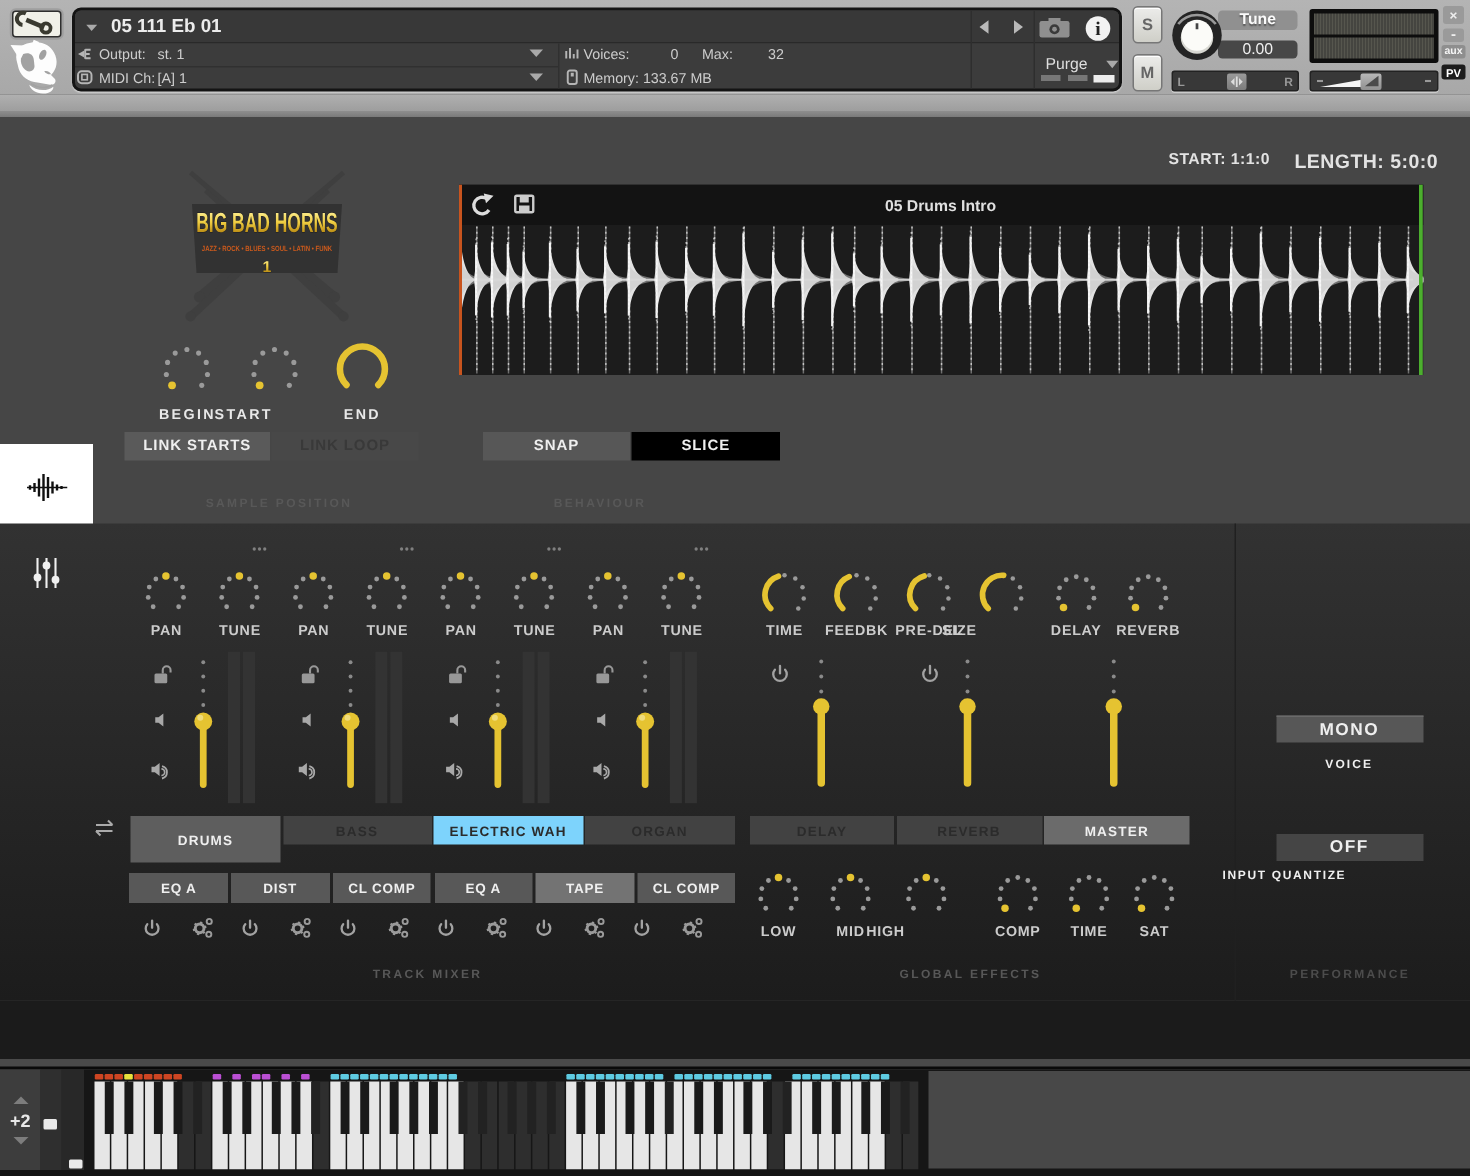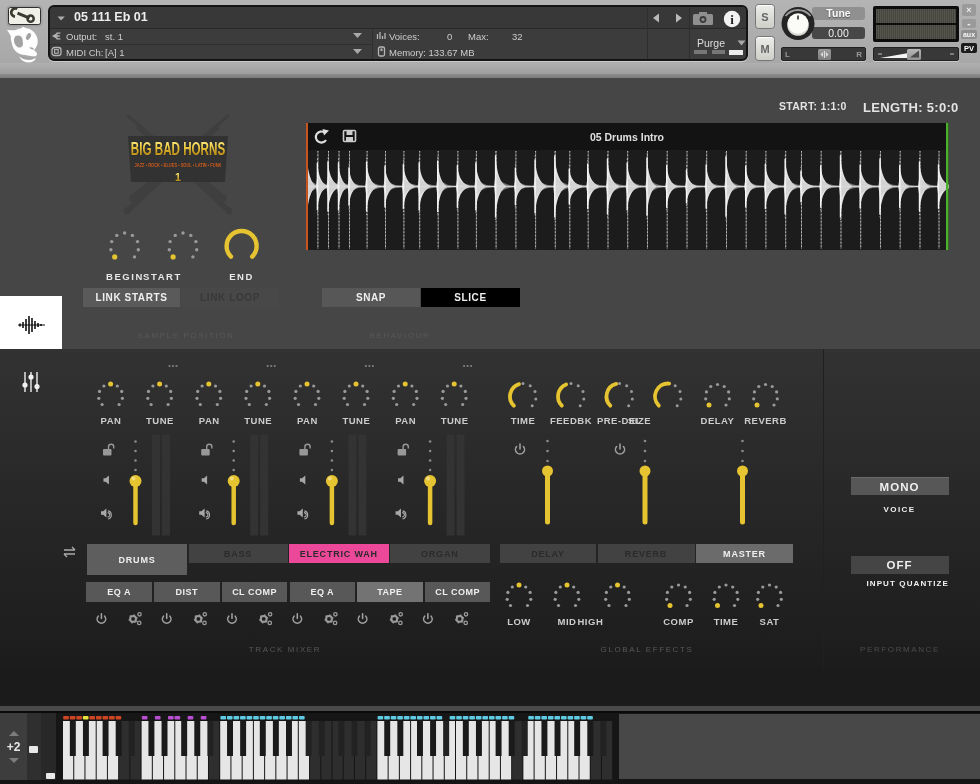--- a/index.html
+++ b/index.html
@@ -1,16 +1,16 @@
 <!DOCTYPE html>
 <html><head><meta charset="utf-8"><style>
 *{margin:0;padding:0;box-sizing:border-box}
 html,body{width:980px;height:784px;overflow:hidden;background:#464646;font-family:"Liberation Sans",sans-serif;position:relative}
 .abs{position:absolute}
-.seclbl{position:absolute;font-weight:normal;font-size:8px;letter-spacing:1.6px;color:#585858}
+.seclbl{position:absolute;font-weight:bold;font-size:8px;letter-spacing:1.6px;color:#585858}
 .btn{position:absolute;display:flex;align-items:center;justify-content:center;font-weight:bold;font-size:9.5px;color:#efefef;letter-spacing:0.6px}
 </style></head><body>
 
 <div class="abs" style="left:0;top:0;width:980px;height:63px;background:linear-gradient(#b4b4b4,#a8a8a8)"></div>
 <div class="abs" style="left:0;top:63px;width:980px;height:12px;background:linear-gradient(#b0b0b0,#9c9c9c)"></div>
 <div class="abs" style="left:0;top:74px;width:980px;height:4px;background:linear-gradient(#8e8e8e,#7a7a7a)"></div>
 <div class="abs" style="left:7.5px;top:6.5px;width:33px;height:18px;background:#f0f0e8;border:1.6px solid #2e2e2e;border-radius:2.5px;box-shadow:0 0 0 1.5px #9f9f9f"></div>
 <svg class="abs" style="left:7.5px;top:6.5px" width="33" height="18" viewBox="0 0 33 18">
 <g fill="none" stroke="#3a3a30">
 <line x1="9.5" y1="6.2" x2="21.5" y2="11.2" stroke-width="3"></line>
@@ -827,38 +827,38 @@
 <div class="abs" style="left:677.5px;top:415px;width:80px;text-align:center;font-size:9.5px;font-weight:bold;color:#cccccc;letter-spacing:0.5px">DELAY</div>
 <div class="abs" style="left:725.5px;top:415px;width:80px;text-align:center;font-size:9.5px;font-weight:bold;color:#cccccc;letter-spacing:0.5px">REVERB</div>
 <div class="abs" style="left:479px;top:616px;width:80px;text-align:center;font-size:9.5px;font-weight:bold;color:#cccccc;letter-spacing:0.5px">LOW</div>
 <div class="abs" style="left:527px;top:616px;width:80px;text-align:center;font-size:9.5px;font-weight:bold;color:#cccccc;letter-spacing:0.5px">MID</div>
 <div class="abs" style="left:577.5px;top:616px;width:80px;font-size:9.5px;font-weight:bold;color:#cccccc;letter-spacing:0.5px">HIGH</div>
 <div class="abs" style="left:638.5px;top:616px;width:80px;text-align:center;font-size:9.5px;font-weight:bold;color:#cccccc;letter-spacing:0.5px">COMP</div>
 <div class="abs" style="left:686px;top:616px;width:80px;text-align:center;font-size:9.5px;font-weight:bold;color:#cccccc;letter-spacing:0.5px">TIME</div>
 <div class="abs" style="left:729.5px;top:616px;width:80px;text-align:center;font-size:9.5px;font-weight:bold;color:#cccccc;letter-spacing:0.5px">SAT</div>
 <div class="btn" style="left:87px;top:544px;width:100px;height:31px;background:#5e5e5e;font-size:9px;letter-spacing:0.8px">DRUMS</div>
 <div class="btn" style="left:188.5px;top:544px;width:99px;height:19px;background:#424242;font-size:9px;letter-spacing:0.8px;color:#2b2b2b">BASS</div>
-<div class="btn" style="left:289px;top:544px;width:99.5px;height:19px;background:#ec4899;font-size:9px;letter-spacing:0.8px;color:#2b2b2b">ELECTRIC WAH</div>
+<div class="btn" style="left:289px;top:544px;width:99.5px;height:19px;background:#7dd3fc;font-size:9px;letter-spacing:0.8px;color:#2b2b2b">ELECTRIC WAH</div>
 <div class="btn" style="left:390px;top:544px;width:99.5px;height:19px;background:#424242;font-size:9px;letter-spacing:0.8px;color:#2b2b2b">ORGAN</div>
 <div class="btn" style="left:500px;top:544px;width:96px;height:19px;background:#424242;font-size:9px;letter-spacing:0.8px;color:#2b2b2b">DELAY</div>
 <div class="btn" style="left:597.5px;top:544px;width:97px;height:19px;background:#424242;font-size:9px;letter-spacing:0.8px;color:#2b2b2b">REVERB</div>
 <div class="btn" style="left:696px;top:544px;width:97px;height:19px;background:#6b6b6b;font-size:9px;letter-spacing:0.8px">MASTER</div>
 <div class="btn" style="left:86.4px;top:581.5px;width:65.5px;height:20px;background:#585858;font-size:9px;letter-spacing:0.5px">EQ A</div>
 <div class="btn" style="left:154.1px;top:581.5px;width:65.5px;height:20px;background:#585858;font-size:9px;letter-spacing:0.5px">DIST</div>
 <div class="btn" style="left:221.8px;top:581.5px;width:65.5px;height:20px;background:#585858;font-size:9px;letter-spacing:0.5px">CL COMP</div>
 <div class="btn" style="left:289.5px;top:581.5px;width:65.5px;height:20px;background:#585858;font-size:9px;letter-spacing:0.5px">EQ A</div>
 <div class="btn" style="left:357.2px;top:581.5px;width:65.5px;height:20px;background:#737373;font-size:9px;letter-spacing:0.5px">TAPE</div>
 <div class="btn" style="left:424.9px;top:581.5px;width:65.5px;height:20px;background:#585858;font-size:9px;letter-spacing:0.5px">CL COMP</div>
 <div class="seclbl" style="left:195px;top:645px;width:180px;text-align:center">TRACK MIXER</div>
 <div class="seclbl" style="left:557px;top:645px;width:180px;text-align:center">GLOBAL EFFECTS</div>
 <div class="seclbl" style="left:810px;top:645px;width:180px;text-align:center;color:#4c4c4c">PERFORMANCE</div>
 <div class="btn" style="left:850.5px;top:477px;width:98px;height:18px;background:#575757;font-size:11.5px;letter-spacing:1px;border-top:1px solid #6a6a6a">MONO</div>
 <div class="abs" style="left:850px;top:505px;width:99px;text-align:center;font-size:8px;font-weight:bold;color:#f0f0f0;letter-spacing:1.4px">VOICE</div>
 <div class="btn" style="left:850.5px;top:555.5px;width:98px;height:18px;background:#454545;font-size:11.5px;letter-spacing:1px">OFF</div>
-<div class="abs" style="left:850px;top:579px;width:99px;text-align:right;font-size:8px;font-weight:bold;color:#f0f0f0;letter-spacing:1.1px">INPUT QUANTIZE</div>
+<div class="abs" style="left:815px;top:579px;width:99px;text-align:left;font-size:8px;font-weight:bold;color:#f0f0f0;letter-spacing:1.1px">INPUT QUANTIZE</div>
 <div class="abs" style="left:0;top:667px;width:980px;height:39px;background:#1b1b1b"></div>
 <div class="abs" style="left:0;top:706px;width:980px;height:5px;background:#4a4a4a"></div>
 <div class="abs" style="left:0;top:711px;width:980px;height:2px;background:#0a0a0a"></div>
 <div class="abs" style="left:0;top:713px;width:980px;height:67px;background:#262626"></div>
 <div class="abs" style="left:0;top:780px;width:980px;height:4px;background:#141414"></div>
 <div class="abs" style="left:0;top:713px;width:27px;height:67px;background:#3d3d3d;display:flex;flex-direction:column;align-items:center;justify-content:center">
 <svg width="12" height="7">
         <path d="M 6 1 L 11 6 L 1 6 Z" fill="#7d7d7d"></path>
       </svg>
 <div style="font-size:12px;font-weight:bold;color:#e8e8e8;margin:3px 0">+2</div>

